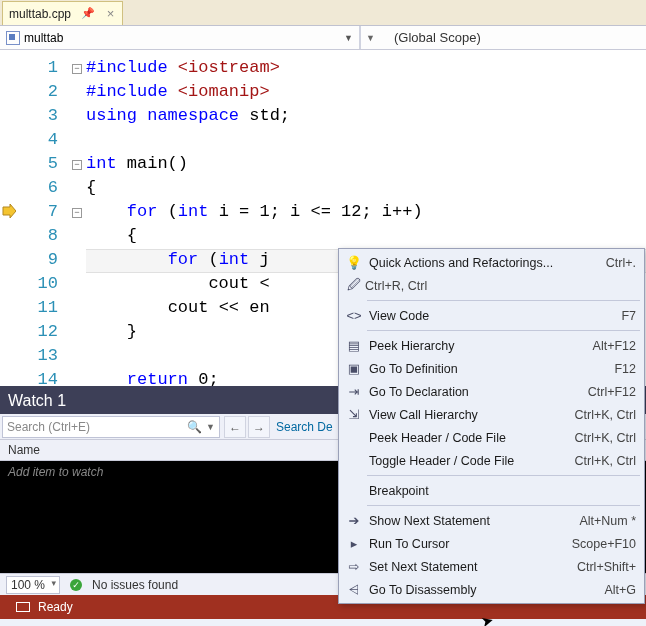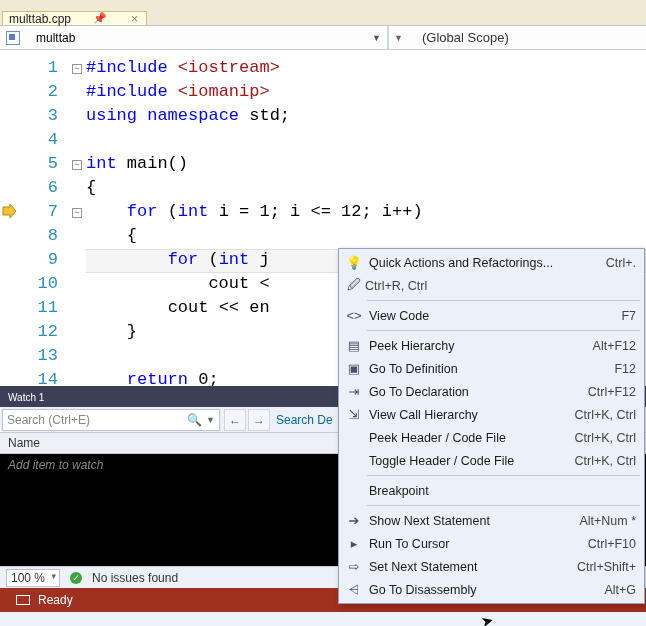--- a/index.html
+++ b/index.html
@@ -17,47 +17,47 @@
     height: 26px;
     background: #f0e9d6;
     border-bottom: 1px solid #c0c2d0;
     display: flex;
     align-items: flex-end;
   }
   .tab {
     background: #fffce0;
     border: 1px solid #d0c080;
     border-bottom: none;
-    height: 14px;
+    height: 24px;
     display: flex;
     align-items: center;
     padding: 0 6px;
     margin-left: 2px;
     font-size: 12px;
     color: #222;
-    gap: 22px;
+    gap: 10px;
   }
   .pin { color: #a08030; font-size: 11px; }
   .tab-close { color: #888; font-size: 13px; padding: 0 2px; }
   
   .scopebar {
     height: 24px;
     background: #fdfdfd;
     border-bottom: 1px solid #c8cad8;
     display: flex;
     align-items: center;
   }
   .scope-left {
-    width: 388px;
+    width: 360px;
     display: flex;
     align-items: center;
     padding-left: 6px;
     border-right: 1px solid #d0d3e0;
     height: 100%;
-    gap: 16px;
+    gap: 4px;
   }
   .scope-icon {
     width: 14px; height: 14px;
     border: 1px solid #7890c8;
     display: inline-block;
     position: relative;
   }
   .scope-icon::after {
     content: "";
     position: absolute;
@@ -156,21 +156,21 @@
   }
   .code-lines > div { position: relative; z-index: 1; }
   
   .watch-panel {
     border-top: 2px solid #3d3f57;
   }
   .watch-title {
     background: #3d3f57;
     color: #fff;
     padding: 4px 8px;
-    font-size: 10px;
+    font-size: 16px;
   }
   .watch-search {
     background: #eef0f8;
     height: 26px;
     display: flex;
     align-items: center;
     border-bottom: 1px solid #c8cad8;
   }
   .search-box {
     flex: 0 0 218px;
@@ -438,21 +438,21 @@
     </div>
     <div class="menu-sep"></div>
     <div class="menu-row">
       <span class="menu-icon">➔</span>
       <span class="menu-label">Show Next Statement</span>
       <span class="menu-short">Alt+Num *</span>
     </div>
     <div class="menu-row">
       <span class="menu-icon">▸</span>
       <span class="menu-label">Run To Cursor</span>
-      <span class="menu-short">Ctrl+F10</span>
+      <span class="menu-short">Scope+F10</span>
     </div>
     <div class="menu-row">
       <span class="menu-icon">⇨</span>
       <span class="menu-label">Set Next Statement</span>
       <span class="menu-short">Ctrl+Shift+</span>
     </div>
     <div class="menu-row">
       <span class="menu-icon">⩤</span>
       <span class="menu-label">Go To Disassembly</span>
       <span class="menu-short">Alt+G</span>

